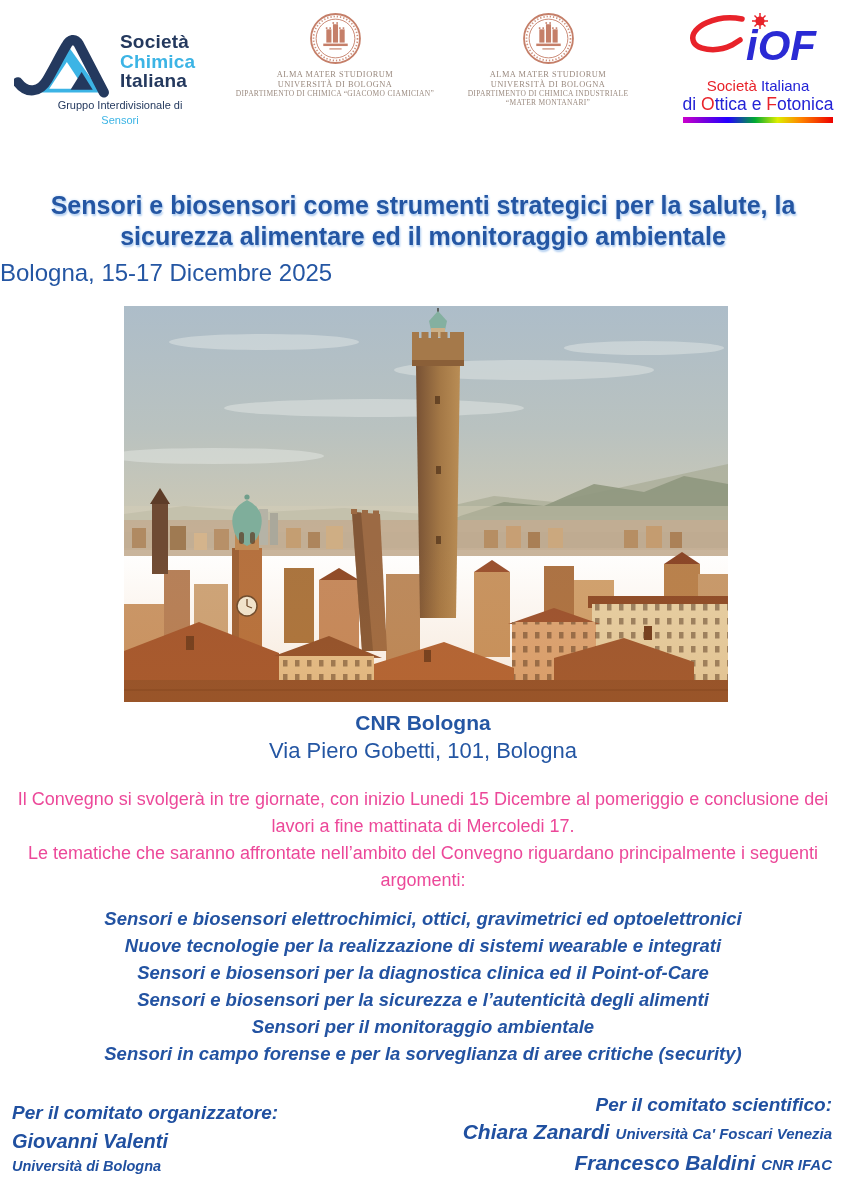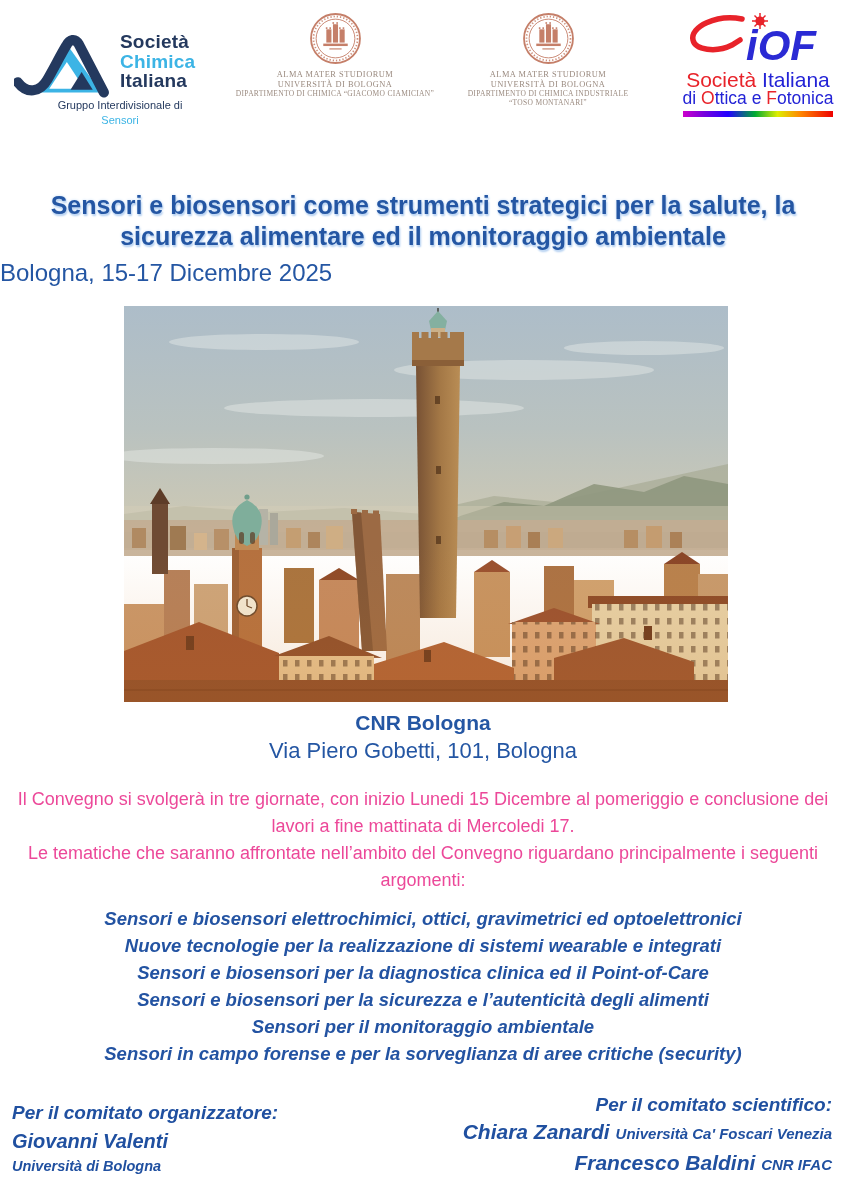--- a/index.html
+++ b/index.html
@@ -18,21 +18,21 @@
   .unibo{position:absolute;top:12px;width:200px;text-align:center;color:#9b8b80;
          font-family:"Liberation Serif",serif;}
   .unibo.u1{left:235px;}
   .unibo.u2{left:448px;}
   .seal{width:53px;height:53px;display:block;margin:0 auto 5px auto;}
   .unibo-l{font-size:8.4px;line-height:9.6px;letter-spacing:.5px;}
   .unibo-s{font-size:7.5px;line-height:9px;letter-spacing:.3px;}
 
   .siof{position:absolute;right:10px;top:12px;width:156px;text-align:center;}
   .siof-word{width:156px;height:58px;display:block;}
-  .siof-t1{font-size:21px;line-height:18px;margin-top:1px;}
+  .siof-t1{font-size:15px;line-height:18px;margin-top:7px;}
   .siof-t2{font-size:17.5px;line-height:19px;}
   .siof-red{color:#e8232a;}
   .siof-blue{color:#2323d6;}
   .rainbow{height:6px;width:150px;margin:3px auto 0 auto;
     background:linear-gradient(90deg,#cc00cc 0%,#7700dd 14%,#2200ff 30%,#00aa33 48%,#ddee00 63%,#ff8800 78%,#ee0000 100%);}
 
   
   .title{position:absolute;left:0;top:124px;width:100%;text-align:center;
          font-size:56px;font-weight:bold;color:#2d5a9e;letter-spacing:1px;
          text-shadow:0 0 3px #c3daf4,2px 3px 3px #a6c8ec,-2px 2px 3px #bad4f2;}
@@ -129,21 +129,21 @@
           <rect x="26.8" y="10" width="1.6" height="1.6"></rect>
         <rect x="29.5" y="15" width="1.6" height="1.6"></rect>
           <rect x="33" y="15" width="1.6" height="1.6"></rect>
         <rect x="14" y="31" width="24" height="2.4"></rect>
         <rect x="20" y="35.5" width="12" height="1.4" opacity="0.8"></rect>
       </g>
     </svg>
     <div class="unibo-l">ALMA MATER STUDIORUM</div>
     <div class="unibo-l">UNIVERSITÀ DI BOLOGNA</div>
     <div class="unibo-s">DIPARTIMENTO DI CHIMICA INDUSTRIALE</div>
-    <div class="unibo-s">“TOSO MONTANARI”</div>
+    <div class="unibo-s">“MATER MONTANARI”</div>
   </div>
 
   <div class="siof">
     <svg class="siof-word" viewBox="0 0 156 58" aria-hidden="true">
       <path d="M62 7 C36 2 10 15 13 28 C15 38 36 41 52 33 L60 28" stroke="#e8232a" stroke-width="5.5" fill="none" stroke-linecap="round"></path>
       <g stroke="#e8232a" stroke-width="1.5">
         <line x1="80" y1="1" x2="80" y2="17"></line>
         <line x1="72" y1="9" x2="88" y2="9"></line>
         <line x1="74.5" y1="3.5" x2="85.5" y2="14.5"></line>
         <line x1="74.5" y1="14.5" x2="85.5" y2="3.5"></line>

